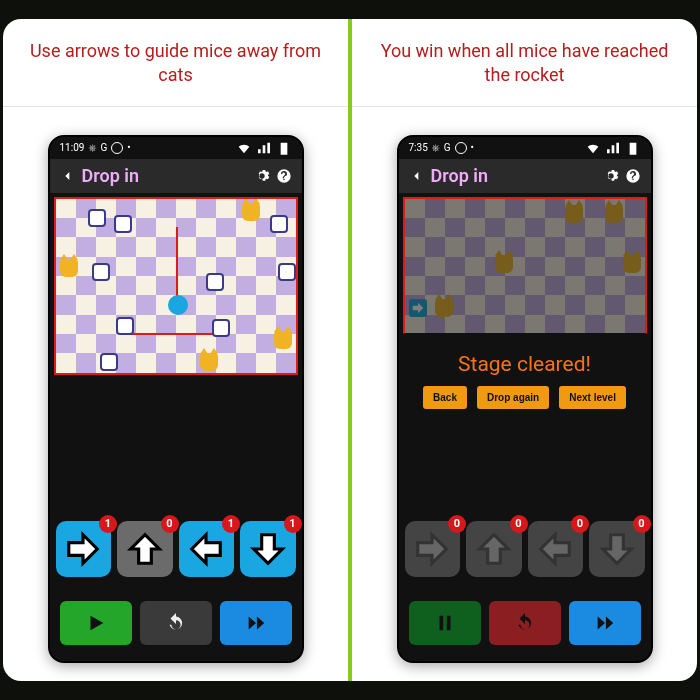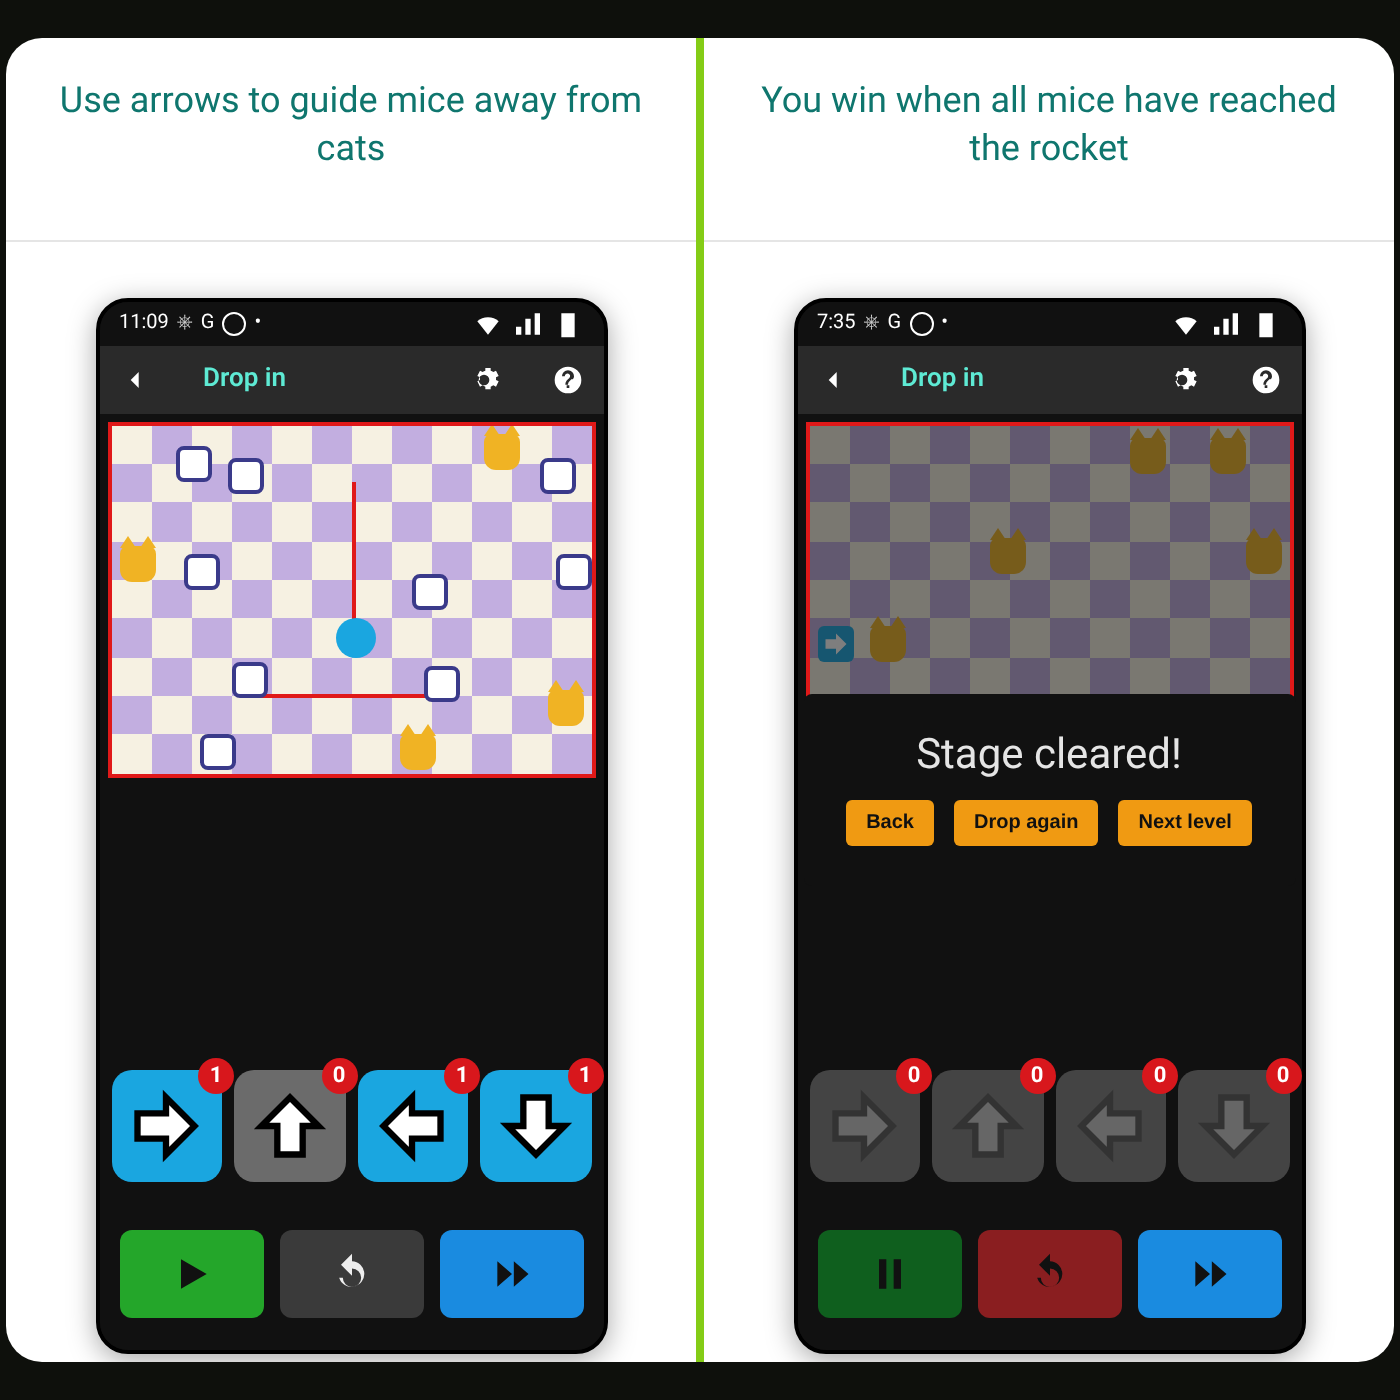--- a/index.html
+++ b/index.html
@@ -24,24 +24,24 @@
   }
   .panel {
     flex: 1 1 0;
     display: flex;
     flex-direction: column;
     align-items: center;
   }
   .panel + .panel { border-left: 4px solid #84cc16; }
   .caption {
     width: 100%;
-    padding: 20px 24px 32px;
+    padding: 20px 24px 18px;
     text-align: center;
     font-size: 18px;
-    color: #0f766e;
+    color: #b91c1c;
     border-bottom: 1px solid #e5e5e5;
     line-height: 1.35;
   }
   .phone {
     margin-top: 28px;
     width: 256px;
     height: 528px;
     border-radius: 16px;
     background: #111;
     border: 2px solid #000;
@@ -58,26 +58,26 @@
     display: flex;
     align-items: center;
     padding: 4px 10px;
     gap: 4px;
   }
   .statusbar .right { margin-left: auto; display: flex; gap: 4px; align-items: center; }
   .circle { width:12px; height:12px; border:1.4px solid #fff; border-radius:50%; display:inline-block; }
   .titlebar {
     height: 34px;
     background: #2a2a2a;
-    color: #5eead4;
+    color: #f0abfc;
     display: flex;
     align-items: center;
     padding: 0 10px;
-    gap: 26px;
-    font-size: 13px;
+    gap: 6px;
+    font-size: 18px;
     font-weight: 600;
   }
   .titlebar .spacer { flex: 1; }
   .ticon { width:16px; height:16px; fill:#fff; }
   .board-wrap {
     background: #111;
     padding: 4px 4px 0 4px;
     position: relative;
   }
   .board {
@@ -105,21 +105,21 @@
   .dim-banner {
     position: absolute;
     left: 3px; right: 3px;
     top: 140px;
     height: 96px;
     background: #111;
     border-radius: 4px;
     display:flex; flex-direction:column; align-items:center; justify-content:center;
     gap: 10px;
   }
-  .dim-banner .msg { color:#e5e5e5; font-size:21px; font-weight:400; }
+  .dim-banner .msg { color:#f97316; font-size:21px; font-weight:400; }
   .dim-banner .btns { display:flex; gap:10px;border-radius:10px; }
   .dim-banner button {
     background:#f09a12; border:none; color:#111; font-size:10px;
     padding:6px 10px; border-radius:3px; font-weight:600;
   }
   .spacer-fill { flex:1; background:#111; }
 
   .arrow-row {
     display:flex; justify-content:center; gap:6px;
     padding: 10px 6px;

